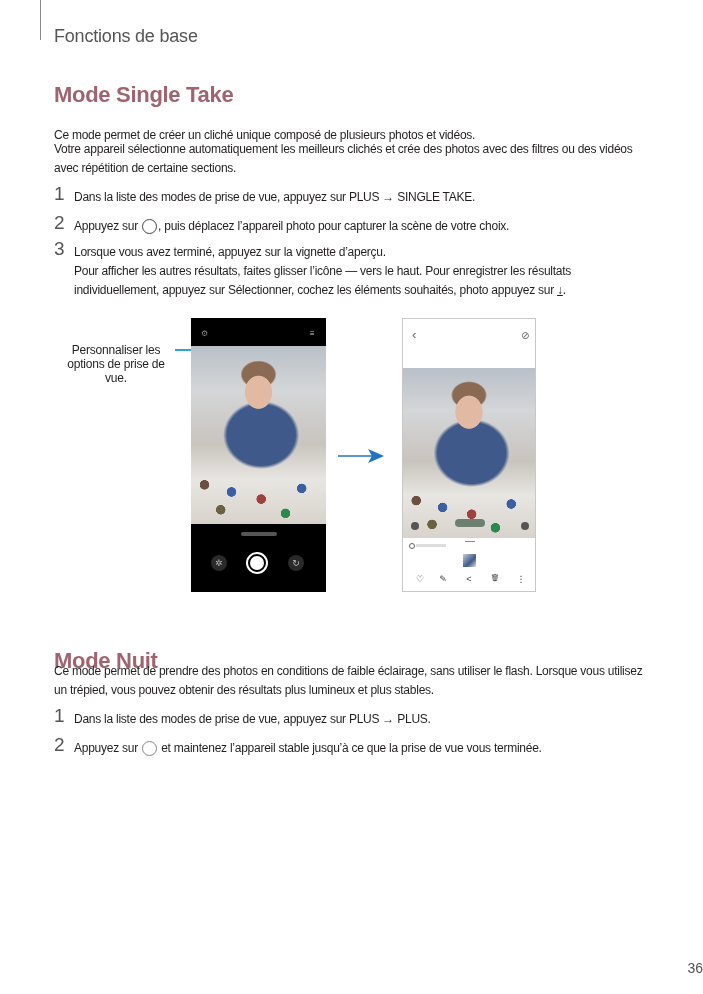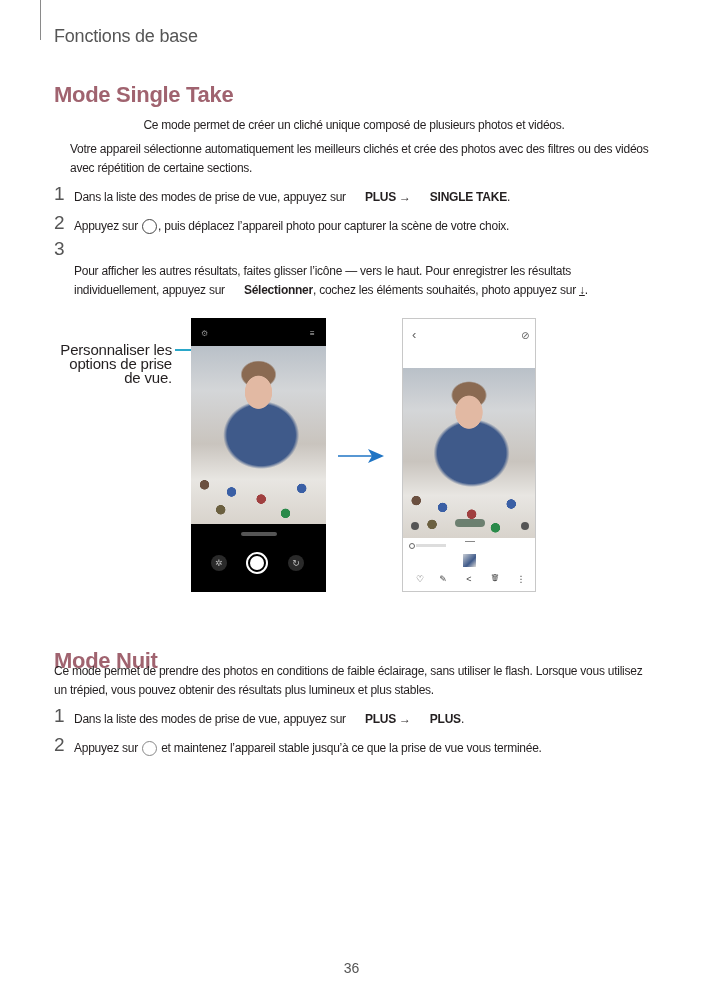--- a/index.html
+++ b/index.html
@@ -10,21 +10,21 @@
     }
     .header-rule { position: absolute; left: 40px; top: 0; width: 1px; height: 40px; background: #8a8a8a; }
     .header-text { position: absolute; left: 54px; top: 26px; font-size: 18px; color: #555; letter-spacing: -0.2px; }
 
     .h2 { position: absolute; left: 54px; font-size: 22px; font-weight: bold; color: #a0636f; letter-spacing: -0.3px; }
     .para { position: absolute; left: 54px; width: 600px; font-size: 12px; line-height: 19px; color: #231f20; letter-spacing: -0.25px; }
 
     .step { position: absolute; left: 54px; width: 600px; font-size: 12px; line-height: 19px; letter-spacing: -0.25px; }
     .step-num { position: absolute; left: 0; top: -4px; font-size: 19px; color: #555; font-weight: normal; }
     .step-body { position: absolute; left: 20px; width: 580px; }
-    b { font-weight: bold; margin-left: 16px; }
+    b { font-weight: normal; }
     .circle-icon {
       display: inline-block; width: 15px; height: 15px; border: 1.3px solid #444; border-radius: 50%;
       vertical-align: -4px; margin: 0 1px; box-sizing: border-box;
     }
     .down-icon { display: inline-block; font-size: 12px; text-decoration: underline; }
 
     
     .phone { position: absolute; box-sizing: border-box; overflow: hidden; }
     .phone-left { left: 191px; top: 318px; width: 135px; height: 274px; background: #000; }
     .phone-right { left: 402px; top: 318px; width: 134px; height: 274px; background: #fff; border: 1px solid #c8c8c8; }
@@ -45,65 +45,65 @@
     }
     .phone-left .photo { left: 0; top: 28px; width: 135px; height: 178px; }
     .phone-right .photo { left: 0; top: 49px; width: 132px; height: 170px; }
 
     .cam-top-icon { position: absolute; color: #888; font-size: 8px; line-height: 8px; }
     .cam-mode-label { position: absolute; left: 50px; top: 214px; width: 36px; height: 4px; background: #555; border-radius: 2px; }
     .shutter { position: absolute; left: 55px; top: 234px; width: 22px; height: 22px; border-radius: 50%; border: 2px solid #fff; box-sizing: border-box; }
     .shutter::after { content: ""; position: absolute; left: 2px; top: 2px; width: 14px; height: 14px; border-radius: 50%; background: #fff; }
     .round-btn { position: absolute; width: 16px; height: 16px; border-radius: 50%; background: #2a2a2a; color: #bbb; font-size: 9px; line-height: 16px; text-align: center; }
 
-    .callout-label { position: absolute; left: 60px; top: 343px; width: 112px; text-align: right; font-size: 15px; line-height: 14px; color: #231f20; letter-spacing: -0.2px; }
+    .callout-label { position: absolute; left: 60px; top: 343px; width: 112px; text-align: center; font-size: 12px; line-height: 14px; color: #231f20; letter-spacing: -0.2px; }
     .callout-line-h { position: absolute; left: 175px; top: 349px; width: 138px; height: 1.5px; background: #2aa7c9; }
     .callout-line-v { position: absolute; left: 312px; top: 333px; width: 1.5px; height: 17px; background: #2aa7c9; }
 
     .flow-arrow { position: absolute; left: 338px; top: 448px; width: 46px; height: 16px; }
 
     .r-topicon { position: absolute; color: #666; font-size: 10px; line-height: 10px; }
     .r-pill { position: absolute; left: 52px; top: 200px; width: 30px; height: 8px; border-radius: 4px; background: rgba(60,90,70,0.7); }
     .r-chip { position: absolute; width: 8px; height: 8px; border-radius: 50%; background: #555; }
     .r-sheet-handle { position: absolute; left: 62px; top: 222px; width: 10px; height: 1px; background: #888; }
     .r-sheet-label { position: absolute; left: 8px; top: 225px; width: 30px; height: 3px; background: #ddd; }
     .r-sheet-dot { position: absolute; left: 6px; top: 224px; width: 4px; height: 4px; border-radius: 50%; border: 1px solid #666; }
     .r-thumb { position: absolute; left: 60px; top: 235px; width: 13px; height: 13px; background: linear-gradient(135deg, #c8cdd4, #3f5a8a 60%, #e0ddd8); }
     .r-action { position: absolute; top: 255px; color: #444; font-size: 9px; width: 12px; text-align: center; }
 
-    .page-num { position: absolute; left: 0; width: 703px; top: 960px; text-align: center; font-size: 14px; color: #555; }
+    .page-num { position: absolute; left: 0; width: 703px; top: 960px; text-align: right; font-size: 14px; color: #555; }
   </style>
 </head>
 <body>
 
 <div class="header-rule"></div>
 <div class="header-text">Fonctions de base</div>
 
 <div class="h2" style="top:82px;">Mode Single Take</div>
-<div class="para" style="top:116px;text-align:center;">Ce mode permet de créer un cliché unique composé de plusieurs photos et vidéos.</div>
-<div class="para" style="top:140px;margin-left:16px;">Votre appareil sélectionne automatiquement les meilleurs clichés et crée des photos avec des filtres ou des vidéos avec répétition de certaine sections.</div>
+<div class="para" style="top:126px;">Ce mode permet de créer un cliché unique composé de plusieurs photos et vidéos.</div>
+<div class="para" style="top:140px;">Votre appareil sélectionne automatiquement les meilleurs clichés et crée des photos avec des filtres ou des vidéos avec répétition de certaine sections.</div>
 
 <div class="step" style="top:188px;">
   <span class="step-num">1</span>
   <span class="step-body">
     <span>Dans la liste des modes de prise de vue, appuyez sur </span><b>PLUS</b><span> → </span><b>SINGLE TAKE</b><span>.</span>
   </span>
 </div>
 
 <div class="step" style="top:217px;">
   <span class="step-num">2</span>
   <span class="step-body">
     <span>Appuyez sur </span><span class="circle-icon"></span><span>, puis déplacez l’appareil photo pour capturer la scène de votre choix.</span>
   </span>
 </div>
 
 <div class="step" style="top:243px;">
   <span class="step-num">3</span>
   <span class="step-body">
-    <br>
+    <span>Lorsque vous avez terminé, appuyez sur la vignette d’aperçu.</span><br>
     <span>Pour afficher les autres résultats, faites glisser l’icône — vers le haut. Pour enregistrer les résultats individuellement, appuyez sur </span><b>Sélectionner</b><span>, cochez les éléments souhaités, photo appuyez sur </span><span class="down-icon">↓</span><span>.</span>
   </span>
 </div>
 
 <div class="callout-label">Personnaliser les options de prise de vue.</div>
 <div class="callout-line-h"></div>
 <div class="callout-line-v"></div>
 
 <div class="phone phone-left">
   <span class="cam-top-icon" style="left:10px; top:12px;">⚙</span>

